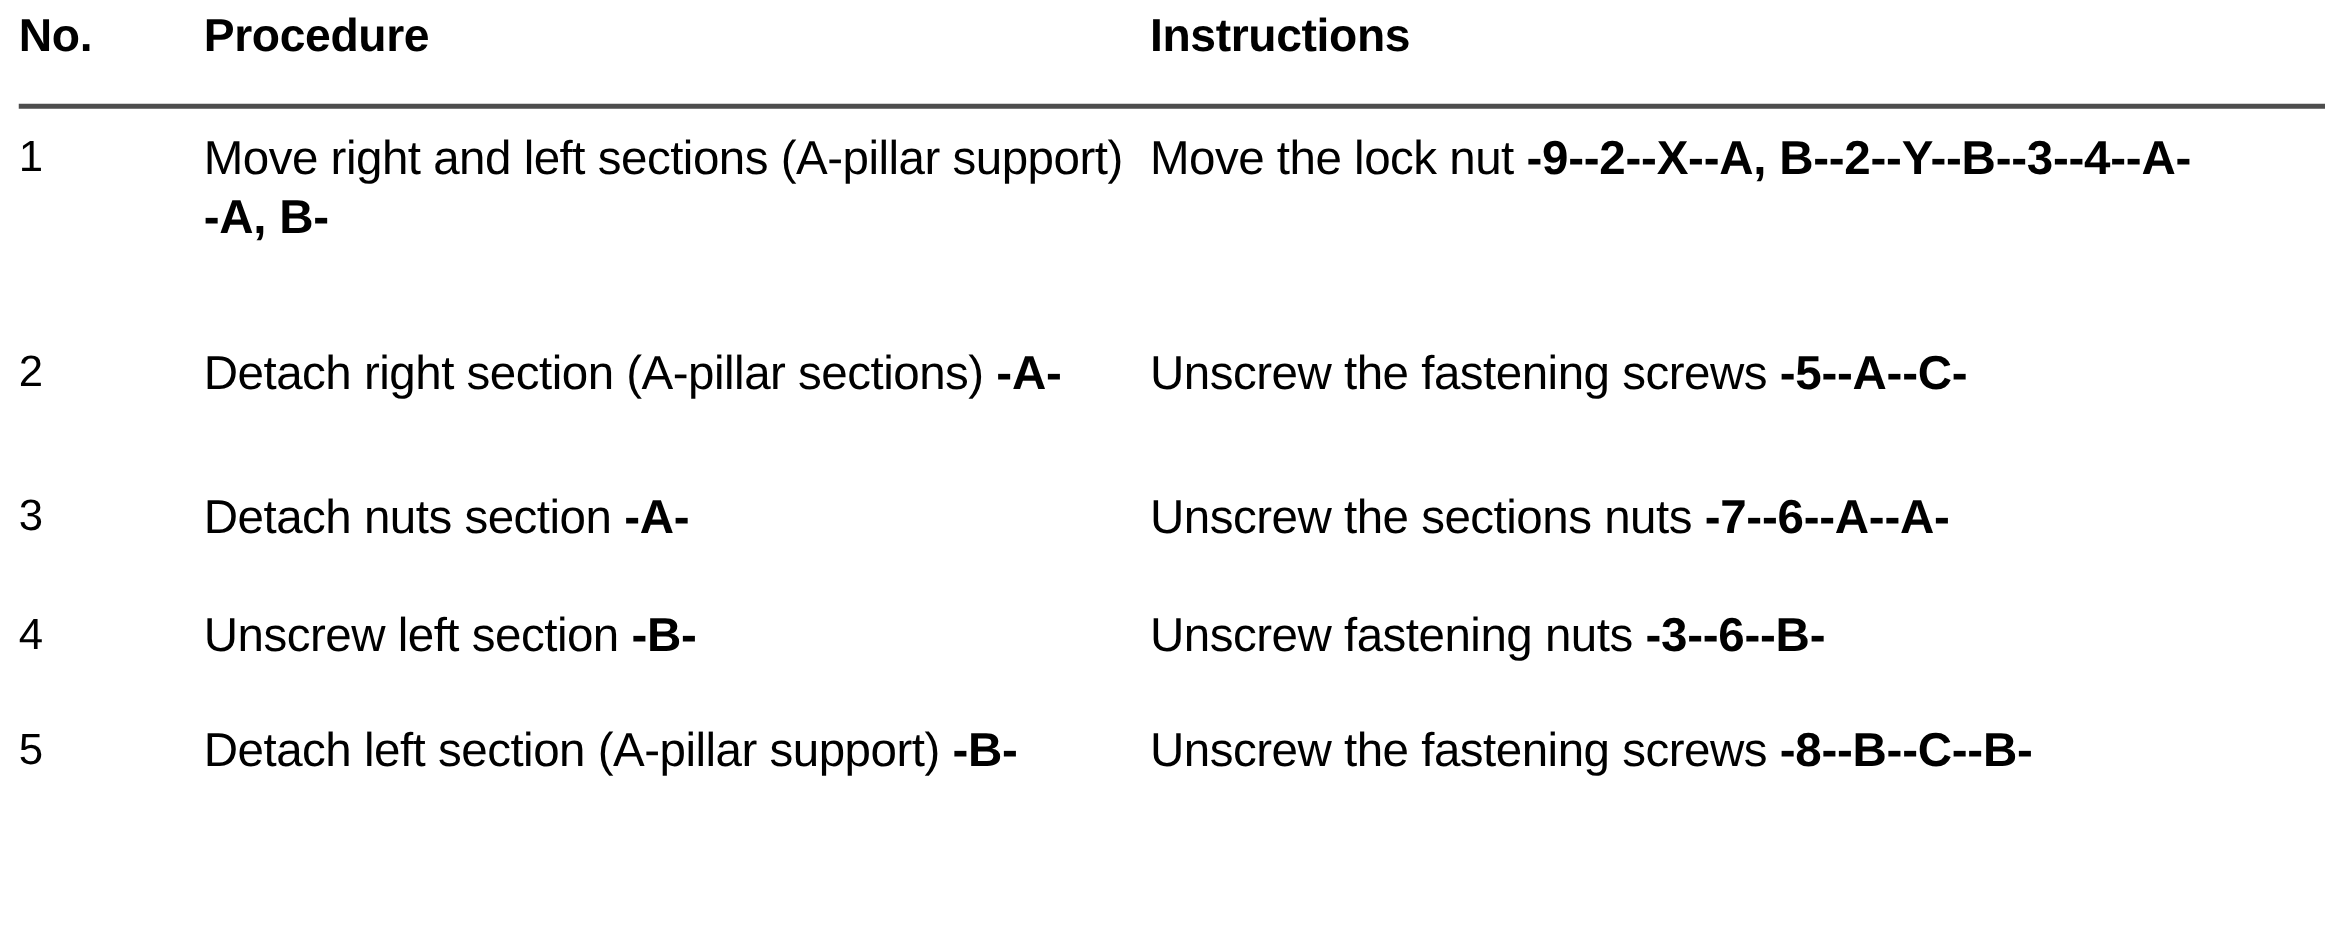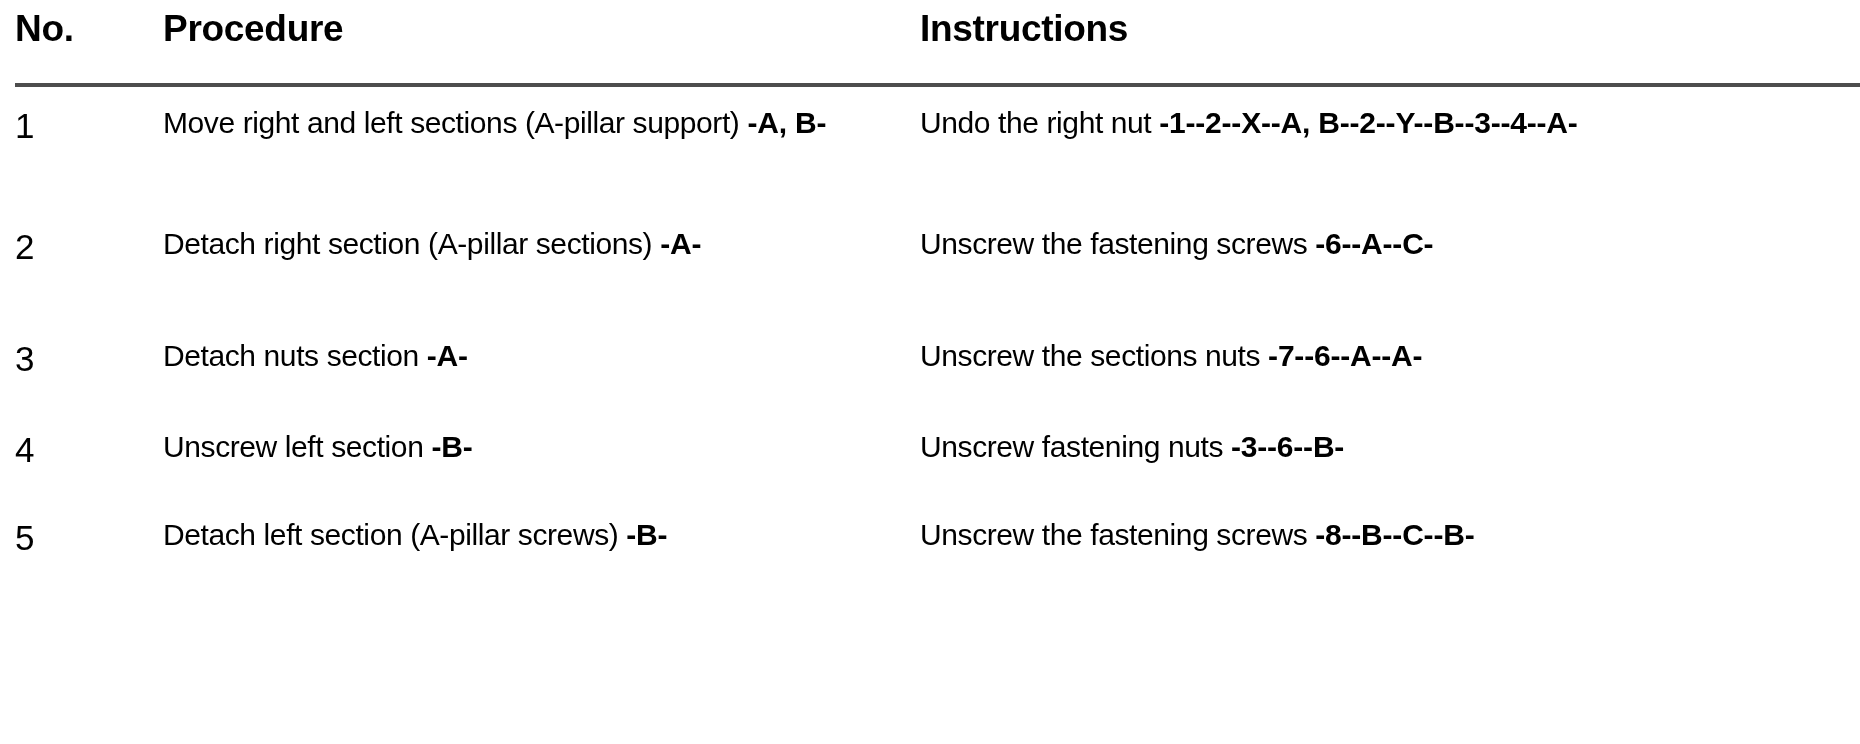--- a/index.html
+++ b/index.html
@@ -53,21 +53,21 @@
   }
   .rule {
     height: 4px;
     background: #4d4d4d;
     width: 100%;
     margin-top: 19px;
   }
   tbody td {
     text-align: left;
     vertical-align: top;
-    font-size: 30px;
+    font-size: 38px;
     line-height: 1.24;
     font-weight: normal;
     padding: 0;
     letter-spacing: -0.4px;
   }
   tbody tr td { padding-bottom: 0; }
 
   .cell-no {
     font-size: 35px;
   }
@@ -102,30 +102,30 @@
         <td colspan="3">
           <div class="rule"></div>
         </td>
       </tr>
     </thead>
     <tbody>
 
       <tr>
         <td class="cell-no">1</td>
         <td class="nowrap-cell"><span>Move right and left sections (A-pillar support) </span><span class="ref">-A, B-</span></td>
-        <td class="instr-cell"><span>Undo the right nut </span><span class="ref">-1--2--X--A, B--2--Y--B--3--4--A-</span></td>
+        <td class="instr-cell"><span>Move the lock nut </span><span class="ref">-9--2--X--A, B--2--Y--B--3--4--A-</span></td>
       </tr>
       <tr class="row-spacer-lg">
           <td colspan="3"></td>
         </tr>
 
       <tr>
         <td class="cell-no">2</td>
         <td class="nowrap-cell"><span>Detach right section (A-pillar sections) </span><span class="ref">-A-</span></td>
-        <td class="instr-cell"><span>Unscrew the fastening screws </span><span class="ref">-6--A--C-</span></td>
+        <td class="instr-cell"><span>Unscrew the fastening screws </span><span class="ref">-5--A--C-</span></td>
       </tr>
       <tr class="row-spacer-md">
           <td colspan="3"></td>
         </tr>
 
       <tr>
         <td class="cell-no">3</td>
         <td class="nowrap-cell"><span>Detach nuts section </span><span class="ref">-A-</span></td>
         <td class="instr-cell"><span>Unscrew the sections nuts </span><span class="ref">-7--6--A--A-</span></td>
       </tr>
@@ -137,19 +137,19 @@
         <td class="cell-no">4</td>
         <td class="nowrap-cell"><span>Unscrew left section </span><span class="ref">-B-</span></td>
         <td class="instr-cell"><span>Unscrew fastening nuts </span><span class="ref">-3--6--B-</span></td>
       </tr>
       <tr class="row-spacer-xs">
           <td colspan="3"></td>
         </tr>
 
       <tr>
         <td class="cell-no">5</td>
-        <td class="nowrap-cell"><span>Detach left section (A-pillar screws) </span><span class="ref">-B-</span></td>
+        <td class="nowrap-cell"><span>Detach left section (A-pillar support) </span><span class="ref">-B-</span></td>
         <td class="instr-cell"><span>Unscrew the fastening screws </span><span class="ref">-8--B--C--B-</span></td>
       </tr>
 
     </tbody>
   </table>
 </div>
 
 </body></html>

